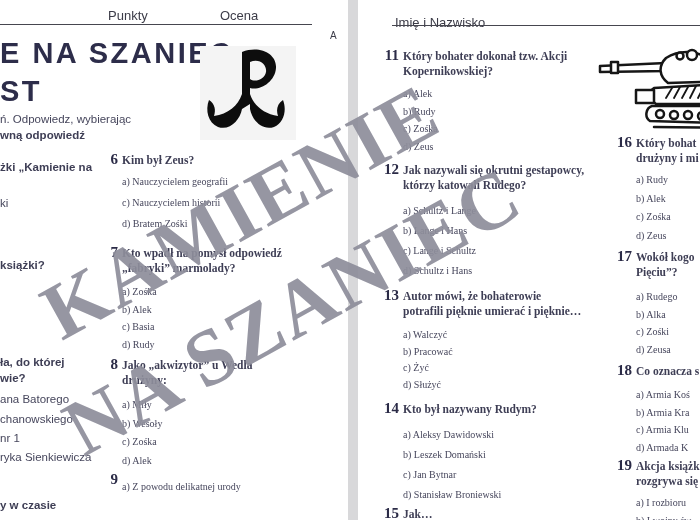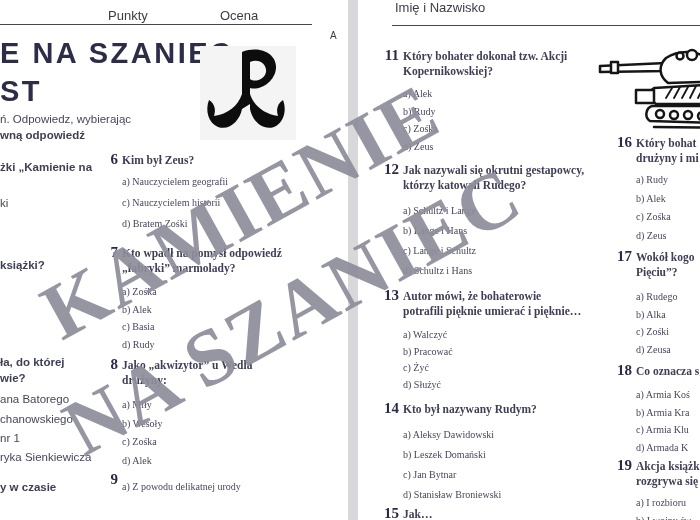--- a/index.html
+++ b/index.html
@@ -70,28 +70,28 @@
       <div class="frag w700" style="top: 129px;">wną odpowiedź</div>
       <div class="frag w600" style="top: 161px;">żki „Kamienie na</div>
       <div class="frag w400" style="top: 197px;">ki</div>
       <div class="frag w600" style="top: 259px;">książki?</div>
       <div class="frag w600" style="top: 356px;">ła, do której</div>
       <div class="frag w600" style="top: 372px;">wie?</div>
       <div class="frag w400" style="top: 393px;">ana Batorego</div>
       <div class="frag w400" style="top: 413px;">chanowskiego</div>
       <div class="frag w400" style="top: 432px;">nr 1</div>
       <div class="frag w400" style="top: 451px;">ryka Sienkiewicza</div>
-      <div class="frag w600" style="top: 481px;">y w czasie</div>
+      <div class="frag w600" style="top: 499px;">y w czasie</div>
     </div>
 </div>
 
 <div id="page-gap"></div>
 
 <div class="page" id="page-right">
-  <div class="hdr" style="left:37px;top:0">Imię i Nazwisko</div>
+  <div class="hdr" style="left:37px;top:15px">Imię i Nazwisko</div>
   <div class="rule" style="left:34px;top:25px;width:308px"></div>
 </div>
 
 <div class="tank">
   <svg viewBox="0 0 140 88" width="140" height="88" fill="none" stroke="#161616" stroke-width="2.5" stroke-linejoin="round" stroke-linecap="round" aria-hidden="true">
     <path d="M4,24 L70,21 L70,29 L4,30 Z" fill="#fff"></path>
     <rect x="15" y="20" width="7" height="11" fill="#fff"></rect>
     <path d="M70,16 C84,7 104,9 110,17 L116,29 C118,36 112,40 104,40 L72,41 C63,34 62,24 70,16 Z" fill="#fff"></path>
     <circle cx="96" cy="13" r="5" fill="#fff"></circle>
     <circle cx="84" cy="14" r="3.5" fill="#fff"></circle>

